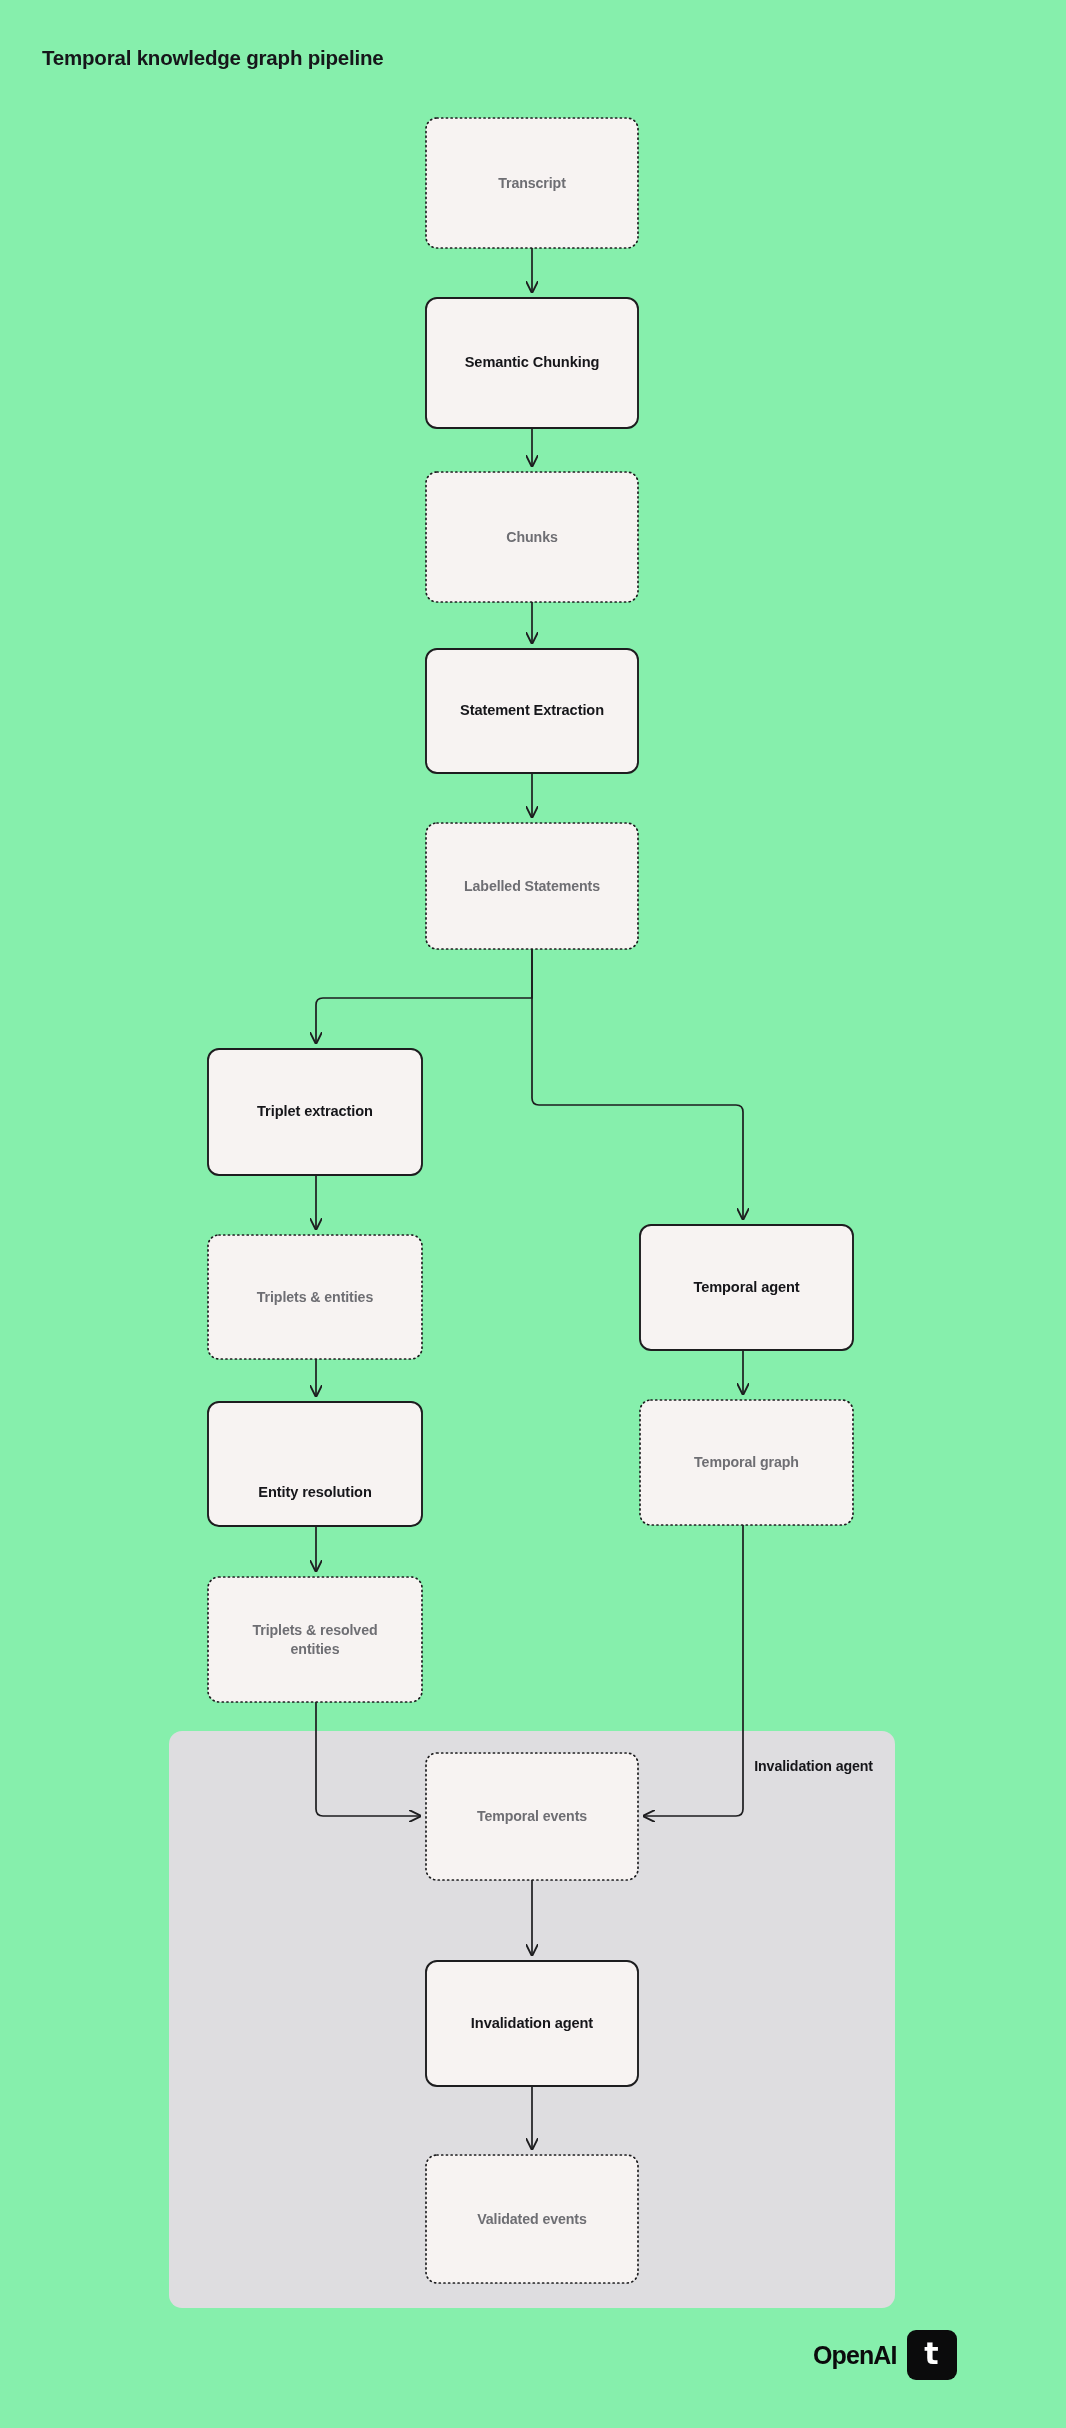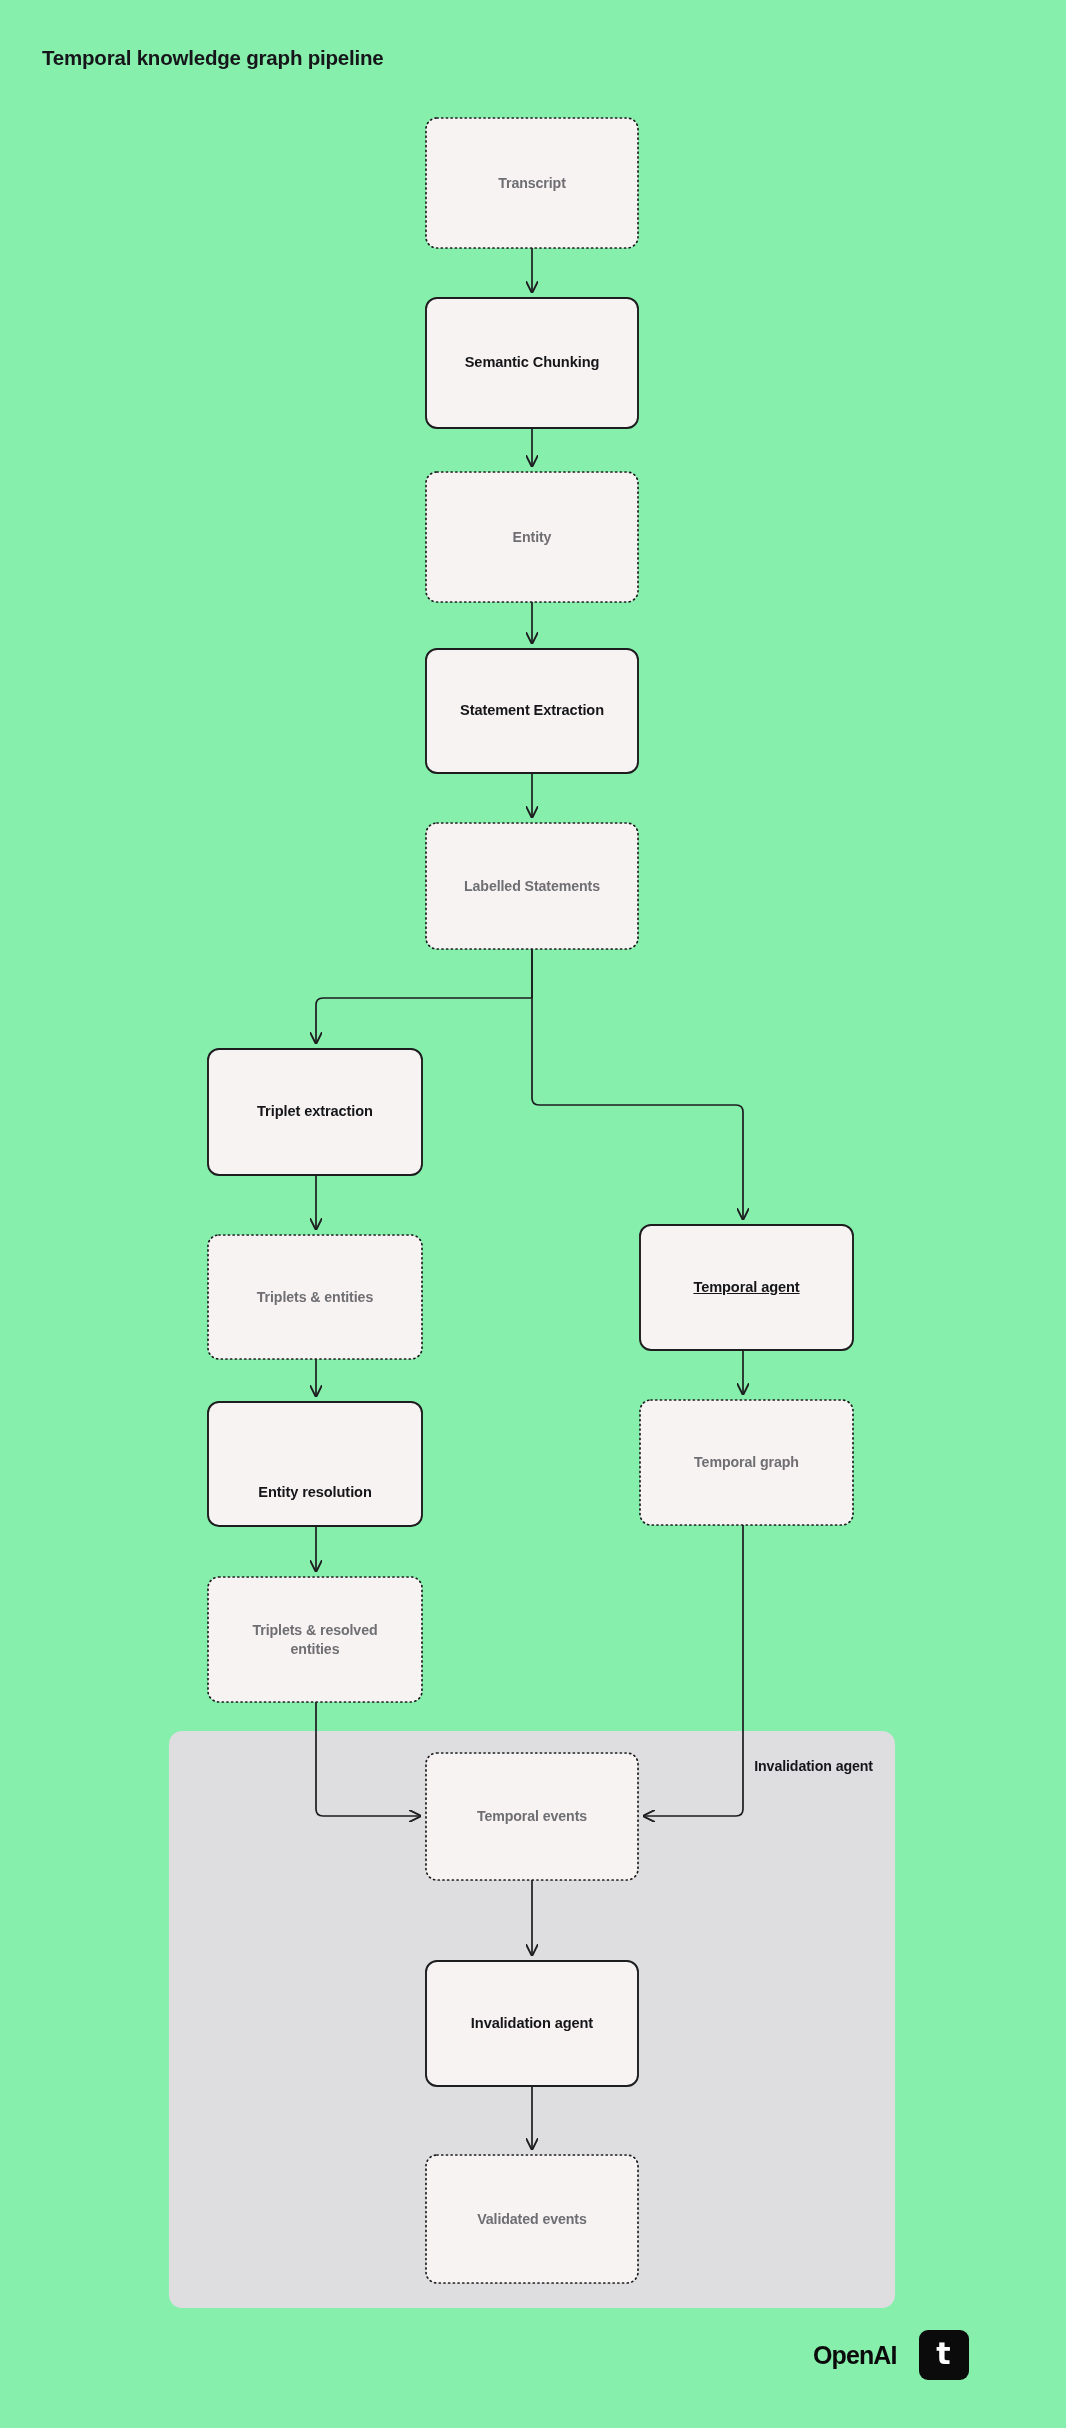--- a/index.html
+++ b/index.html
@@ -69,21 +69,21 @@
     font-size: 14.2px;
     font-weight: bold;
     color: #16161a;
     line-height: 1.42;
     letter-spacing: -0.1px;
   }
   .brand {
     position: absolute;
     display: flex;
     align-items: center;
-    gap: 22px;
+    gap: 10px;
   }
   .brand-word {
     font-size: 25px;
     font-weight: bold;
     color: #0b0b0c;
     letter-spacing: -0.9px;
   }
   .brand-mark {
     width: 50px;
     height: 50px;
@@ -158,35 +158,35 @@
       <rect x="426" y="1753" width="212" height="127" rx="11" stroke-width="1.7" stroke-dasharray="1.1 3.6" stroke-linecap="round"></rect>
       <rect x="426" y="1961" width="212" height="125" rx="11" stroke-width="1.9"></rect>
       <rect x="426" y="2155" width="212" height="128" rx="11" stroke-width="1.7" stroke-dasharray="1.1 3.6" stroke-linecap="round"></rect>
     </g>
   </svg>
 
   <div class="node-label artifact" style="left:426px; top:118px; width:212px; height:130px;">Transcript</div>
 
   <div class="node-label process" style="left:426px; top:298px; width:212px; height:130px;">Semantic Chunking</div>
 
-  <div class="node-label artifact" style="left:426px; top:472px; width:212px; height:130px;">Entity</div>
+  <div class="node-label artifact" style="left:426px; top:472px; width:212px; height:130px;">Chunks</div>
 
   <div class="node-label process" style="left:426px; top:649px; width:212px; height:124px;">Statement Extraction</div>
 
   <div class="node-label process" style="left:208px; top:1049px; width:214px; height:126px;">Triplet extraction</div>
 
   <div class="node-label artifact" style="left:426px; top:823px; width:212px; height:126px;">Labelled Statements</div>
 
   <div class="node-label artifact" style="left:208px; top:1235px; width:214px; height:124px;">Triplets &amp; entities</div>
 
   <div class="node-label process" style="left:208px; top:1431px; width:214px; height:124px;">Entity resolution</div>
 
   <div class="node-label artifact" style="left:208px; top:1577px; width:214px; height:125px; padding:0 26px;">Triplets &amp; resolved entities</div>
 
-  <div class="node-label process" style="left:640px; top:1225px; width:213px; height:125px;text-decoration:underline;">Temporal agent</div>
+  <div class="node-label process" style="left:640px; top:1225px; width:213px; height:125px;">Temporal agent</div>
 
   <div class="node-label artifact" style="left:640px; top:1400px; width:213px; height:125px;">Temporal graph</div>
 
   <div class="node-label artifact" style="left:426px; top:1753px; width:212px; height:127px;">Temporal events</div>
 
   <div class="node-label process" style="left:426px; top:1961px; width:212px; height:125px;">Invalidation agent</div>
 
   <div class="node-label artifact" style="left:426px; top:2155px; width:212px; height:128px;text-align:right;">Validated events</div>
 
   <div class="group-caption" style="left:703px; top:1756px; width:170px;">Invalidation agent</div>

